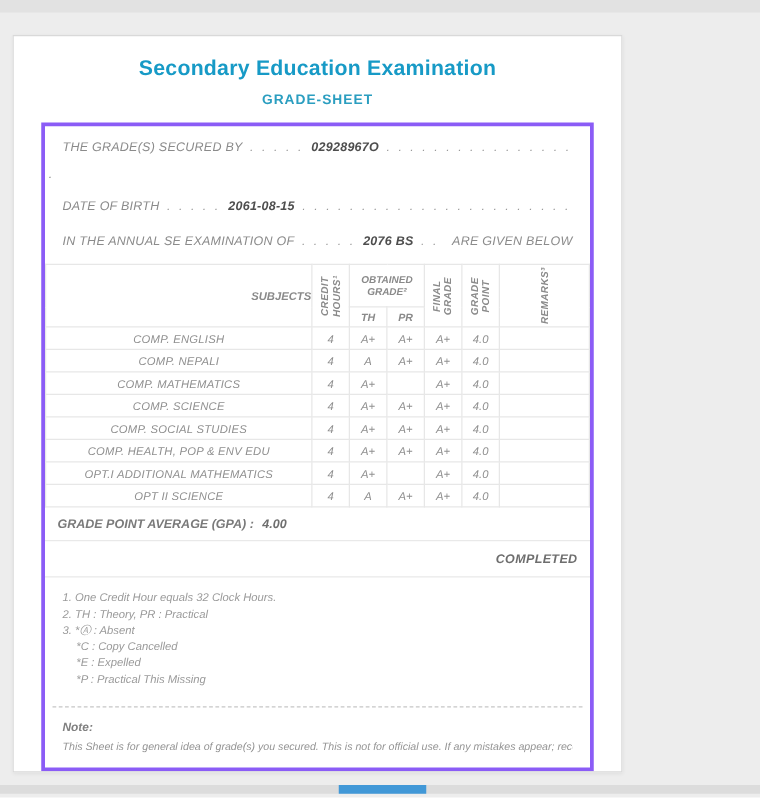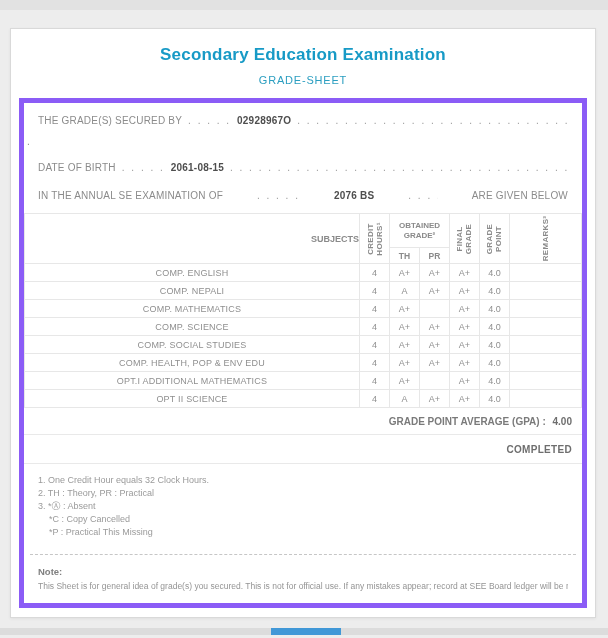--- a/index.html
+++ b/index.html
@@ -4,48 +4,48 @@
 <style>
   html,body{margin:0;padding:0;}
   body{
     width:608px;height:638px;position:relative;overflow:hidden;
     background:#ededed;
     font-family:"Liberation Sans", sans-serif;
     -webkit-font-smoothing:antialiased;
   }
   .top-strip{position:absolute;left:0;top:0;width:608px;height:10px;background:#e2e2e2;}
   .card{
-    position:absolute;left:10px;top:28px;width:586px;height:590px;
+    position:absolute;left:10px;top:28px;width:488px;height:590px;
     background:#ffffff;border:1px solid #d9d9d9;box-shadow:0 1px 3px rgba(0,0,0,.06);
     overflow:hidden;box-sizing:border-box;
   }
   .title{margin:16px 0 0;text-align:center;font-size:17px;font-weight:bold;color:#179ac6;letter-spacing:.2px;}
-  .subtitle{margin:9px 0 0;text-align:center;font-size:11px;font-weight:normal;color:#2b9ec0;letter-spacing:.8px;}
-  .sheet{margin:12px 8px 0;border:5px solid #8b5cf6;padding-bottom:12px;box-sizing:border-box;}
+  .subtitle{margin:9px 0 0;text-align:center;font-size:11px;font-weight:bold;color:#2b9ec0;letter-spacing:.8px;}
+  .sheet{margin:12px 22px 0;border:3px solid #8b5cf6;padding-bottom:12px;box-sizing:border-box;font-style:italic;}
   .info-line{display:flex;align-items:baseline;padding:0 14px;font-size:10px;color:#8b8b8b;
     white-space:nowrap;overflow:hidden;letter-spacing:.2px;}
   .il-1{margin-top:12px;} .il-stray{margin-top:10px;padding-left:3px;font-size:10px;color:#8b8b8b;}
-  .il-2{margin-top:15px;justify-content:flex-end;} .il-3{margin-top:17px;gap:28px;}
+  .il-2{margin-top:15px;justify-content:flex-end;} .il-3{margin-top:17px;}
   .leader-short{margin:0 6px;letter-spacing:2px;color:#9a9a9a;}
   .leader-fill{flex:1;overflow:hidden;margin-left:6px;letter-spacing:2px;color:#9a9a9a;}
   .val{font-weight:bold;color:#4e4e4e;}
   .suffix{margin-left:6px;}
   table.grades{width:100%;border-collapse:collapse;margin-top:12px;font-size:9px;color:#8f8f8f;table-layout:fixed;}
   table.grades th,table.grades td{border:1px solid #e7e7e7;padding:0;}
   table.grades td{height:17px;text-align:center;}
   td.subj{text-align:left;padding-left:8px;letter-spacing:.2px;}
   thead tr.h1{height:34px;} thead tr.h2{height:16px;}
   th{font-weight:bold;color:#8a8a8a;}
   th.subjects{text-align:right;padding-left:8px;font-size:9px;}
   th.rot{position:relative;}
   .vwrap{position:absolute;inset:0;display:flex;align-items:center;justify-content:center;overflow:visible;}
   .v{transform:rotate(-90deg);white-space:pre-line;font-size:8px;line-height:9px;text-align:center;letter-spacing:.3px;}
   th.obtained{font-size:8px;line-height:10px;white-space:pre-line;vertical-align:middle;}
   th.thpr{font-size:8.5px;}
-  .gpa-row{text-align:right;padding:8px 10px 7px;font-size:10px;font-weight:bold;color:#7a7a7a;border-bottom:1px solid #e9e9e9;}
+  .gpa-row{text-align:left;padding:8px 10px 7px;font-size:10px;font-weight:bold;color:#7a7a7a;border-bottom:1px solid #e9e9e9;}
   .gpa-row .gpa-value{margin-left:4px;color:#6e6e6e;}
   .completed-row{text-align:right;padding:9px 10px 8px;font-size:10px;font-weight:bold;color:#6e6e6e;border-bottom:1px solid #e9e9e9;letter-spacing:.3px;}
   .footnotes{padding:10px 14px 2px;font-size:9px;line-height:13px;color:#9a9a9a;}
   .fn.indent{padding-left:11px;}
   .dashed-divider{border-top:1px dashed #c6c6c6;margin:13px 6px 0;height:0;}
   .note{padding:11px 14px 0;}
   .note-label{display:block;font-size:9.5px;font-weight:bold;color:#808080;margin-bottom:4px;}
   .note-text{font-size:8.5px;color:#949494;white-space:nowrap;overflow:hidden;}
   .hscrollbar{position:absolute;left:0;top:628px;width:608px;height:7px;background:#dcdcdc;}
   .hscrollbar .thumb{position:absolute;left:271px;top:0;width:70px;height:7px;background:#4198d7;}
@@ -211,20 +211,21 @@
       <span class="gpa-value">4.00</span>
     </div>
 
     <div class="completed-row">COMPLETED</div>
 
     <div class="footnotes">
       <div class="fn">1. One Credit Hour equals 32 Clock Hours.</div>
       <div class="fn">2. TH : Theory, PR : Practical</div>
       <div class="fn">3. *Ⓐ : Absent</div>
       <div class="fn indent">*C : Copy Cancelled</div>
+      <div class="fn indent">*E : Expelled</div>
       <div class="fn indent">*P : Practical This Missing</div>
     </div>
 
     <div class="dashed-divider"></div>
 
     <div class="note">
       <span class="note-label">Note:</span>
       <div class="note-text">This Sheet is for general idea of grade(s) you secured. This is not for official use. If any mistakes appear; record at SEE Board ledger will be referred.</div>
     </div>
 

